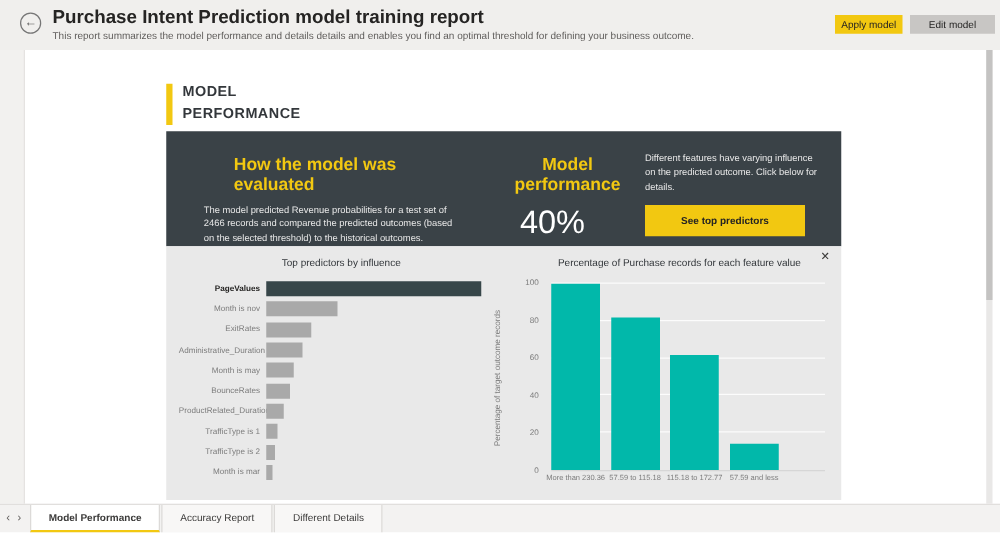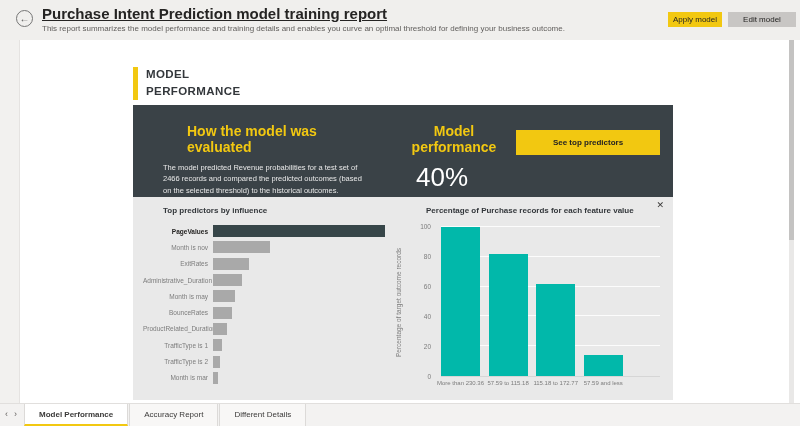--- a/index.html
+++ b/index.html
@@ -3,21 +3,21 @@
 <meta charset="utf-8">
 <style>
   * { margin:0; padding:0; box-sizing:border-box; }
   html,body { width:800px; height:426px; }
   body { font-family:"Liberation Sans", sans-serif; background:#fff; overflow:hidden; }
   .screen { position:relative; width:800px; height:426px; background:#fff; overflow:hidden; }
 
   
   .topbar { position:absolute; left:0; top:0; width:800px; height:40px; background:#F0EFED; }
   .back-btn { position:absolute; left:16px; top:10px; width:17px; height:17px; border:1px solid #767676; border-radius:50%; color:#555; font-size:10px; line-height:15px; text-align:center; cursor:pointer; background:transparent; }
-  .h-title { position:absolute; left:42px; top:5px; font-size:15px; font-weight:700; color:#252423; white-space:nowrap;text-decoration:underline; }
+  .h-title { position:absolute; left:42px; top:5px; font-size:15px; font-weight:700; color:#252423; white-space:nowrap; }
   .h-sub { position:absolute; left:42px; top:24px; font-size:8px; color:#605E5C; white-space:nowrap; }
   .btn { position:absolute; top:12px; height:15px; font-size:8px; font-family:"Liberation Sans", sans-serif; border:none; cursor:pointer; color:#252423; }
   .btn.yellow { left:668px; width:54px; background:#F2C811; }
   .btn.gray { left:728px; width:68px; background:#C8C6C4; }
 
   
   .left-strip { position:absolute; left:0; top:40px; width:20px; height:363px; background:#F2F1EF; border-right:1px solid #E5E3E1; }
   .canvas { position:absolute; left:20px; top:40px; width:769px; height:363px; background:#fff; }
   .scrollbar { position:absolute; left:789px; top:40px; width:5px; height:363px; background:#E9E8E7; }
   .scroll-thumb { position:absolute; left:0; top:0; width:5px; height:200px; background:#C4C3C2; }
@@ -30,26 +30,26 @@
   
   .dark-panel { position:absolute; left:133px; top:105px; width:540px; height:92px; background:#3A4247; }
   .col { position:absolute; }
   .col1 { left:30px; top:18px; width:200px; }
   .col2 { left:233px; top:18px; width:152px; }
   .col3 { left:383px; top:16px; width:142px; }
   .col-title { font-size:14px; font-weight:700; color:#F2C811; margin-bottom:7px;margin-left:24px; }
   .col2 .col-title { text-align:center; }
   .col-body { font-size:7.5px; color:#E8E8E8; line-height:1.5; }
   .auc { margin-top:4px; text-align:center; font-size:26px; color:#FFFFFF; }
-  .predictors-btn { display:block; margin-top:9px; width:144px; height:25px; background:#F2C811; border:none; font-family:"Liberation Sans", sans-serif; font-size:8px; font-weight:700; color:#252423; cursor:pointer; }
+  .predictors-btn { display:block; margin-top:9px; width:128px; height:25px; background:#F2C811; border:none; font-family:"Liberation Sans", sans-serif; font-size:8px; font-weight:700; color:#252423; cursor:pointer; }
 
   
   .charts-area { position:absolute; left:133px; top:197px; width:540px; height:203px; background:#E9E9E9; }
   .close-x { position:absolute; top:3px; right:9px; font-size:9px; color:#3B3A39; cursor:pointer; }
-  .chart-title { position:absolute; top:9px; font-size:8px; font-weight:700; color:#33373B; }
+  .chart-title { position:absolute; top:9px; font-size:8px; font-weight:400; color:#33373B; text-align:center; }
   .lc-title { left:30px; width:220px; }
   .rc-title { left:293px; width:235px; }
 
   
   .prows { position:absolute; left:10px; top:26px; width:265px; }
   .prow { display:flex; align-items:center; height:16.3px; }
   .plab { width:70px; text-align:right; font-size:6.5px; color:#7C7C7C; padding-right:5px; flex:none; white-space:nowrap; }
   .plab.hl { color:#252423; font-weight:700; }
   .pbar { display:block; height:12px; flex:none; }
 
@@ -74,21 +74,21 @@
 </head>
 <body>
 
 <div class="screen">
 
   <div class="topbar">
     <div class="back-btn">
       <span>←</span>
     </div>
     <div class="h-title">Purchase Intent Prediction model training report</div>
-    <div class="h-sub">This report summarizes the model performance and training details and enables you curve an optimal threshold for defining your business outcome.</div>
+    <div class="h-sub">This report summarizes the model performance and details details and enables you find an optimal threshold for defining your business outcome.</div>
     <button class="btn yellow">Apply model</button>
     <button class="btn gray">Edit model</button>
   </div>
 
   <div class="left-strip"></div>
   <div class="canvas"></div>
   <div class="scrollbar">
     <div class="scroll-thumb"></div>
   </div>
 
@@ -103,20 +103,21 @@
   <div class="dark-panel">
     <div class="col col1">
       <div class="col-title">How the model was evaluated</div>
       <div class="col-body">The model predicted Revenue probabilities for a test set of 2466 records and compared the predicted outcomes (based on the selected threshold) to the historical outcomes.</div>
     </div>
     <div class="col col2">
       <div class="col-title">Model performance</div>
       <div class="auc">40%</div>
     </div>
     <div class="col col3">
+      <div class="col-body">Different features have varying influence on the predicted outcome.  Click below for details.</div>
       <button class="predictors-btn">See top predictors</button>
     </div>
   </div>
 
   <div class="charts-area">
     <span class="close-x">✕</span>
 
     <div class="chart-title lc-title">Top predictors by influence</div>
     <div class="prows">
         <div class="prow">

